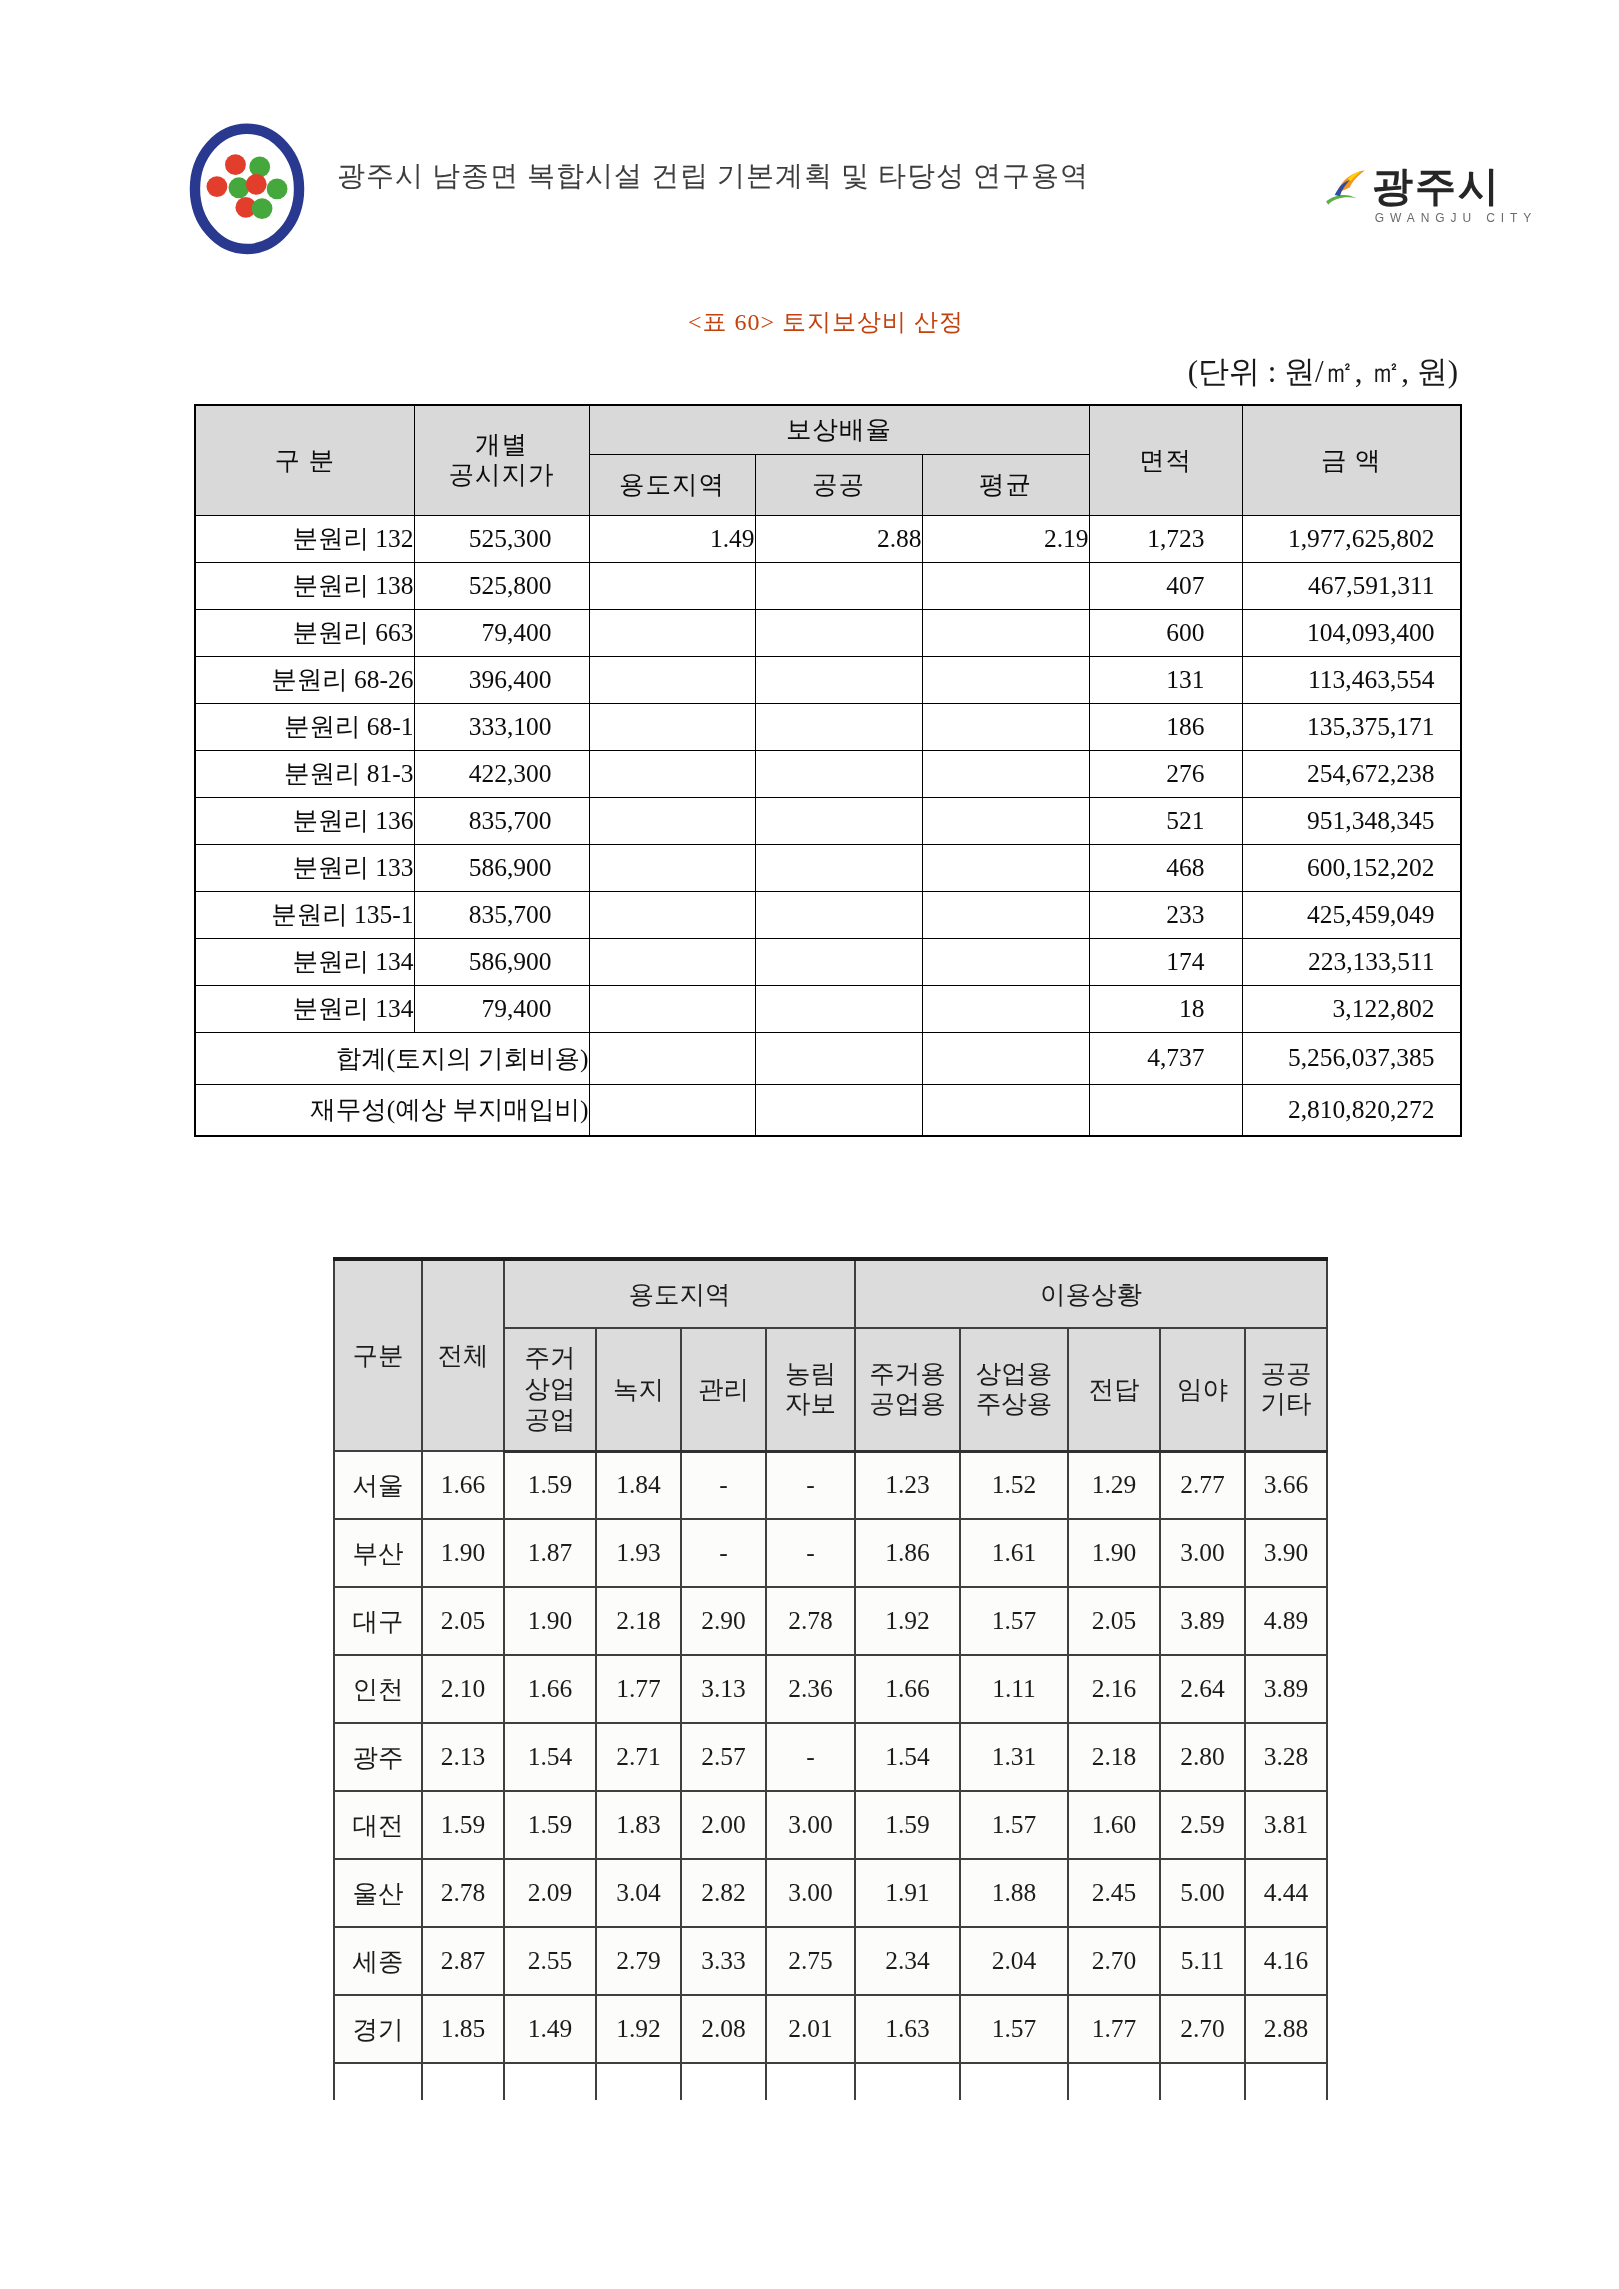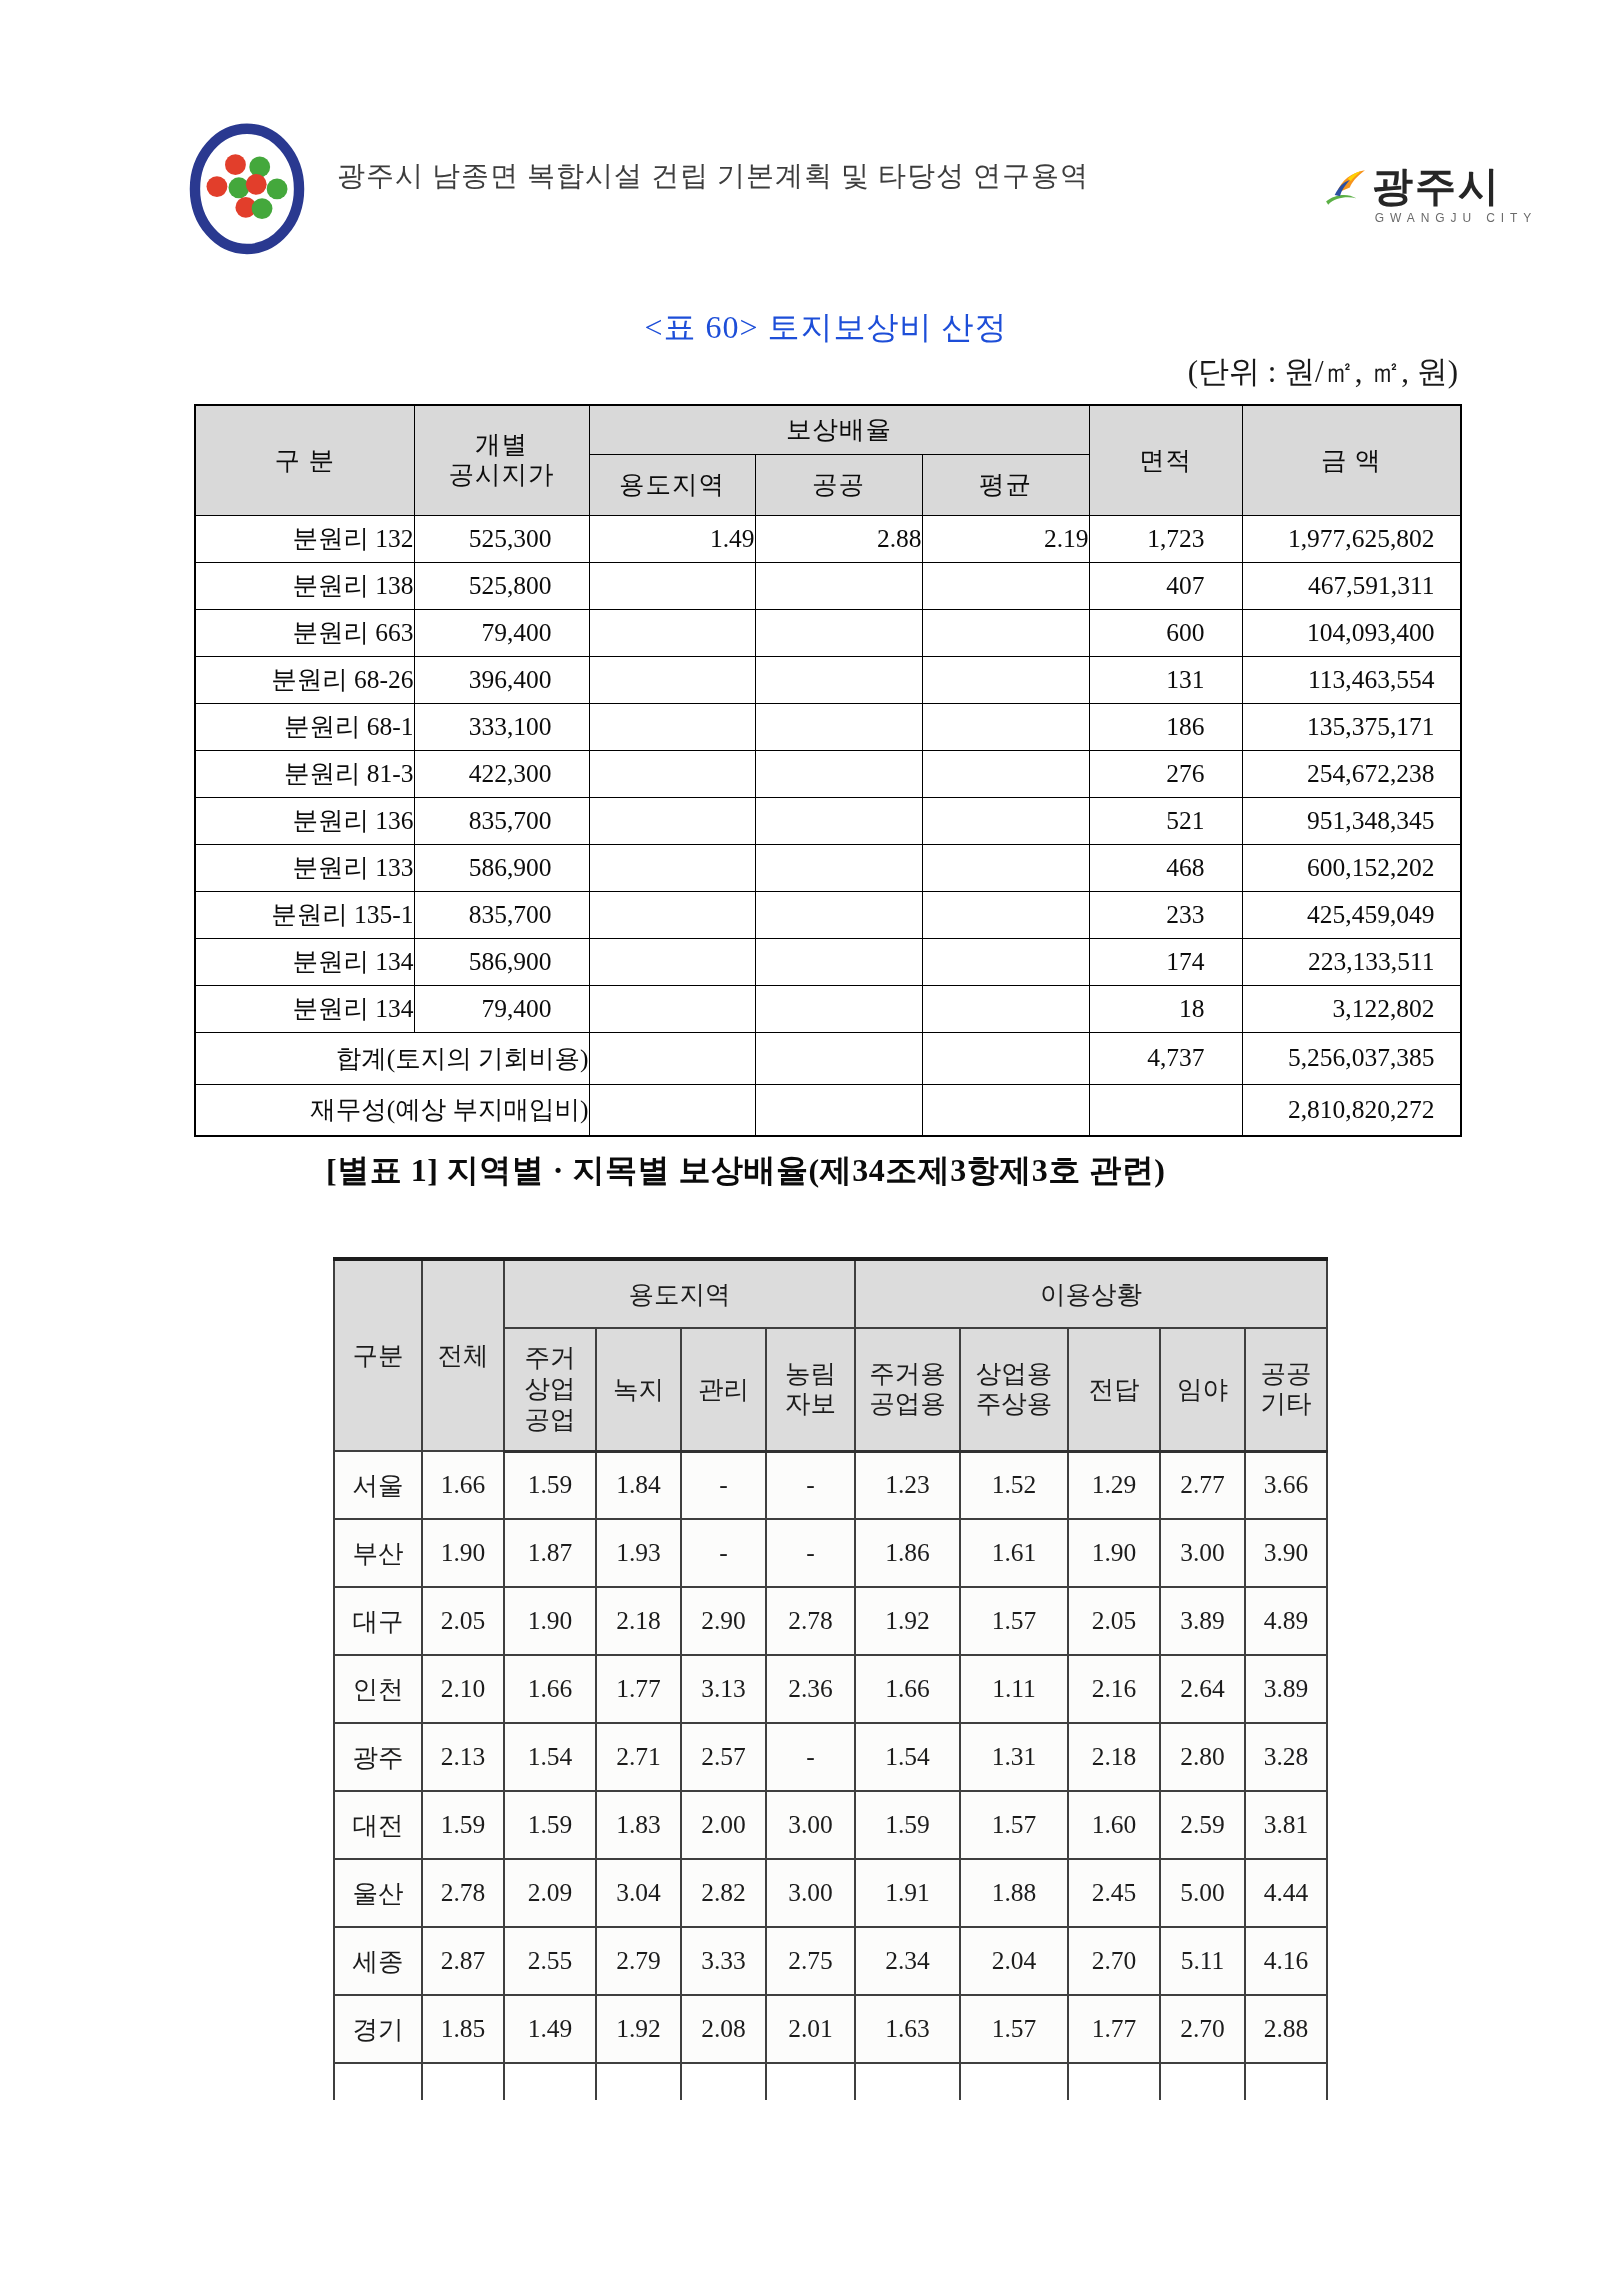--- a/index.html
+++ b/index.html
@@ -22,21 +22,21 @@
     font-size:41px;line-height:43px;color:#262626;letter-spacing:2px;
   }
   .gj-sub{
     font-family:"Liberation Sans","DejaVu Sans",sans-serif;font-size:12px;
     letter-spacing:5.9px;color:#6a6a6a;margin-top:2.9px;padding-left:2.9px;
   }
 
   
   .t1-title{
     position:absolute;left:194px;top:306px;width:1264px;text-align:center;
-    font-size:32px;color:#1d4ed8;letter-spacing:1px;
+    font-size:24px;color:#c2410c;letter-spacing:1px;
   }
   .t1-unit{
     position:absolute;left:194px;top:351px;width:1264px;text-align:right;
     font-size:31px;color:#1a1a1a;
   }
   table.t1{
     position:absolute;left:194px;top:404px;width:1264px;
     border-collapse:collapse;table-layout:fixed;font-size:25.5px;color:#0c0c0c;
     border:2.9px solid #000;
   }
@@ -269,21 +269,20 @@
         <td colspan="2" class="c">재무성(예상 부지매입비)</td>
         <td class="c"></td>
         <td class="c"></td>
         <td class="c"></td>
         <td class="r p38"></td>
         <td class="r p28">2,810,820,272</td>
       </tr>
     </tbody>
   </table>
 
-  <div class="annex-title">[별표 1] 지역별 · 지목별 보상배율(제34조제3항제3호 관련)</div>
 
   <div class="t2-clip">
     <table class="t2">
       <colgroup>
         <col style="width:88px">
           <col style="width:82px">
           <col style="width:92px">
         <col style="width:85px">
           <col style="width:85px">
           <col style="width:89px">

